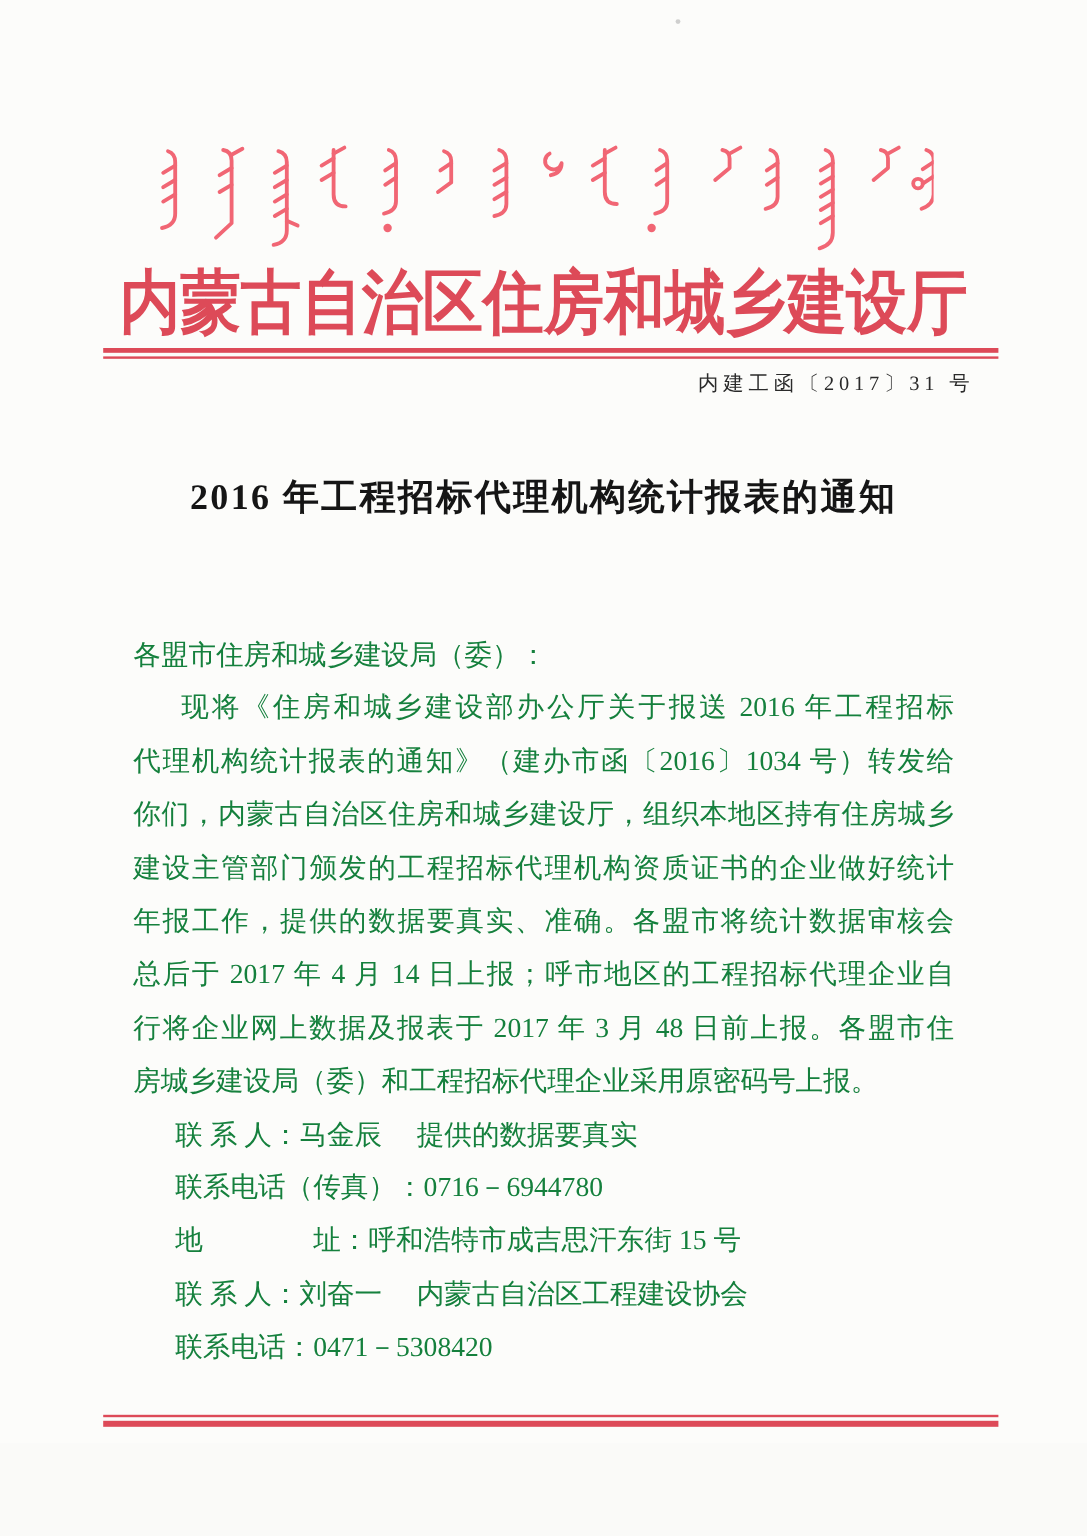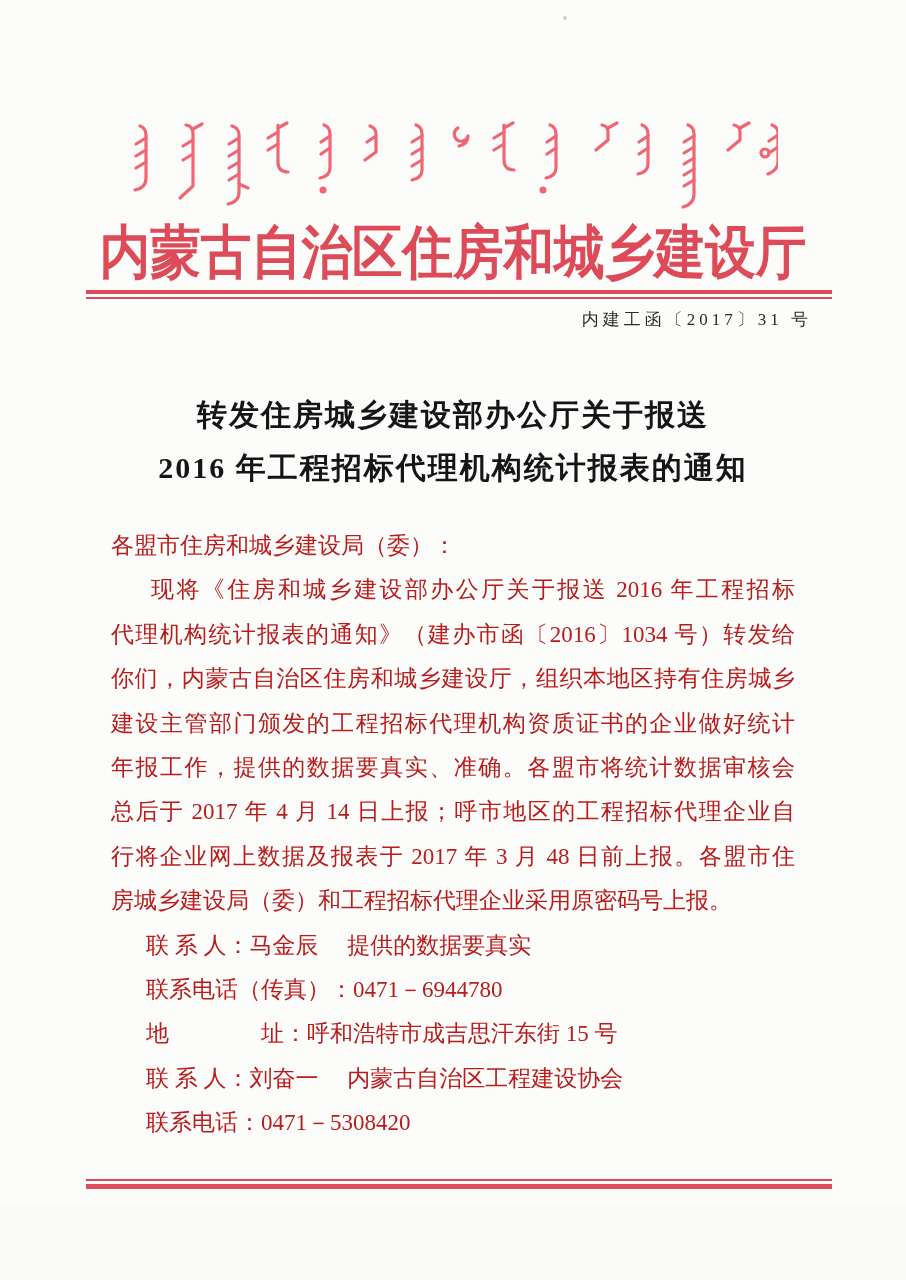--- a/index.html
+++ b/index.html
@@ -26,21 +26,21 @@
     position:absolute;top:308px;right:94px;
     font-size:17px;letter-spacing:4px;color:#2a2a2a;white-space:nowrap;
   }
   .doc-title{
     position:absolute;left:0;right:0;top:388px;
     text-align:center;font-weight:700;font-size:30px;line-height:53px;
     letter-spacing:2px;color:#151515;
   }
   .bodytext{
     position:absolute;left:111px;width:684px;top:524px;
-    font-size:23px;line-height:44.4px;color:#b91c1c;
+    font-size:23px;line-height:44.4px;color:#15803d;
   }
   .bodytext .line{height:44.4px;white-space:nowrap;}
   .bodytext .j{white-space:normal;text-align:justify;text-align-last:justify;}
   .bodytext .ind{text-indent:40px;}
   .bodytext .ct{padding-left:35px;}
   .speck{position:absolute;left:563px;top:16px;width:4px;height:4px;border-radius:50%;
     background:#9a9a9a;opacity:.45;}
   .mstroke{fill:none;stroke:#f16674;stroke-width:3.2;stroke-linecap:round;stroke-linejoin:round;}
   .mdot{fill:#f16674;stroke:none;}
 </style>
@@ -117,36 +117,35 @@
   </svg>
 
   <div class="org-name">内蒙古自治区住房和城乡建设厅</div>
 
   <div class="rule hd-thick"></div>
   <div class="rule hd-thin"></div>
 
   <div class="doc-number">内建工函〔2017〕31 号</div>
 
   <div class="doc-title">
-    <div>转发住房城乡建设部办公厅关于报送</div>
     <div>2016 年工程招标代理机构统计报表的通知</div>
   </div>
 
   <div class="bodytext">
     <div class="line">各盟市住房和城乡建设局（委）：</div>
     <div class="line j ind">现将《住房和城乡建设部办公厅关于报送 2016 年工程招标</div>
     <div class="line j">代理机构统计报表的通知》（建办市函〔2016〕1034 号）转发给</div>
     <div class="line j">你们，内蒙古自治区住房和城乡建设厅，组织本地区持有住房城乡</div>
     <div class="line j">建设主管部门颁发的工程招标代理机构资质证书的企业做好统计</div>
     <div class="line j">年报工作，提供的数据要真实、准确。各盟市将统计数据审核会</div>
     <div class="line j">总后于 2017 年 4 月 14 日上报；呼市地区的工程招标代理企业自</div>
     <div class="line j">行将企业网上数据及报表于 2017 年 3 月 48 日前上报。各盟市住</div>
     <div class="line">房城乡建设局（委）和工程招标代理企业采用原密码号上报。</div>
     <div class="line ct">联 系 人：马金辰　 提供的数据要真实</div>
-    <div class="line ct">联系电话（传真）：0471－6944780</div>
+    <div class="line ct">联系电话（传真）：0716－6944780</div>
     <div class="line ct">地　　　　址：呼和浩特市成吉思汗东街 15 号</div>
     <div class="line ct">联 系 人：刘奋一　 内蒙古自治区工程建设协会</div>
     <div class="line ct">联系电话：0471－5308420</div>
   </div>
 
   <div class="rule ft-thin"></div>
   <div class="rule ft-thick"></div>
 
 </div>
 

